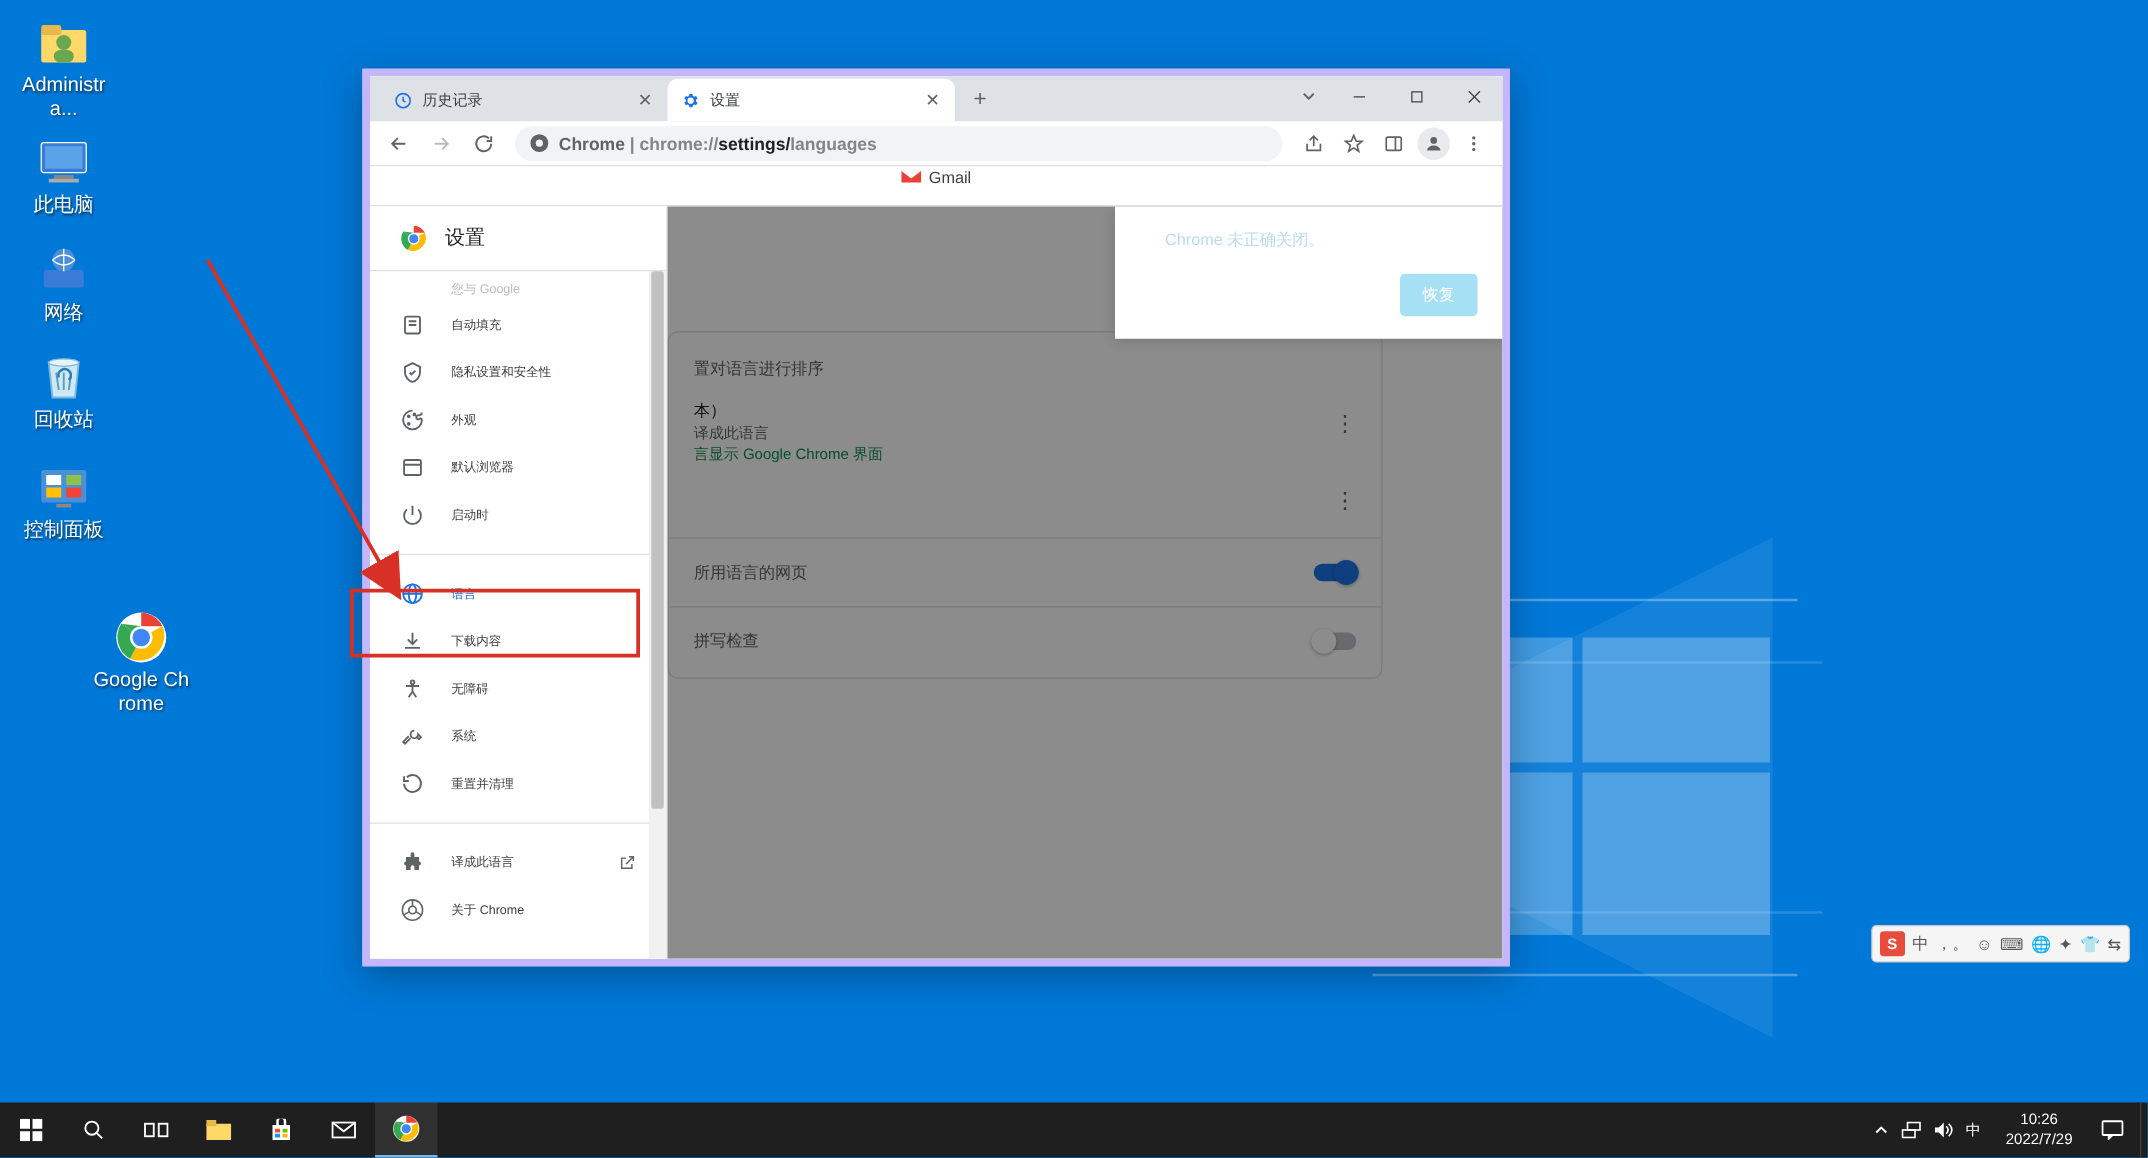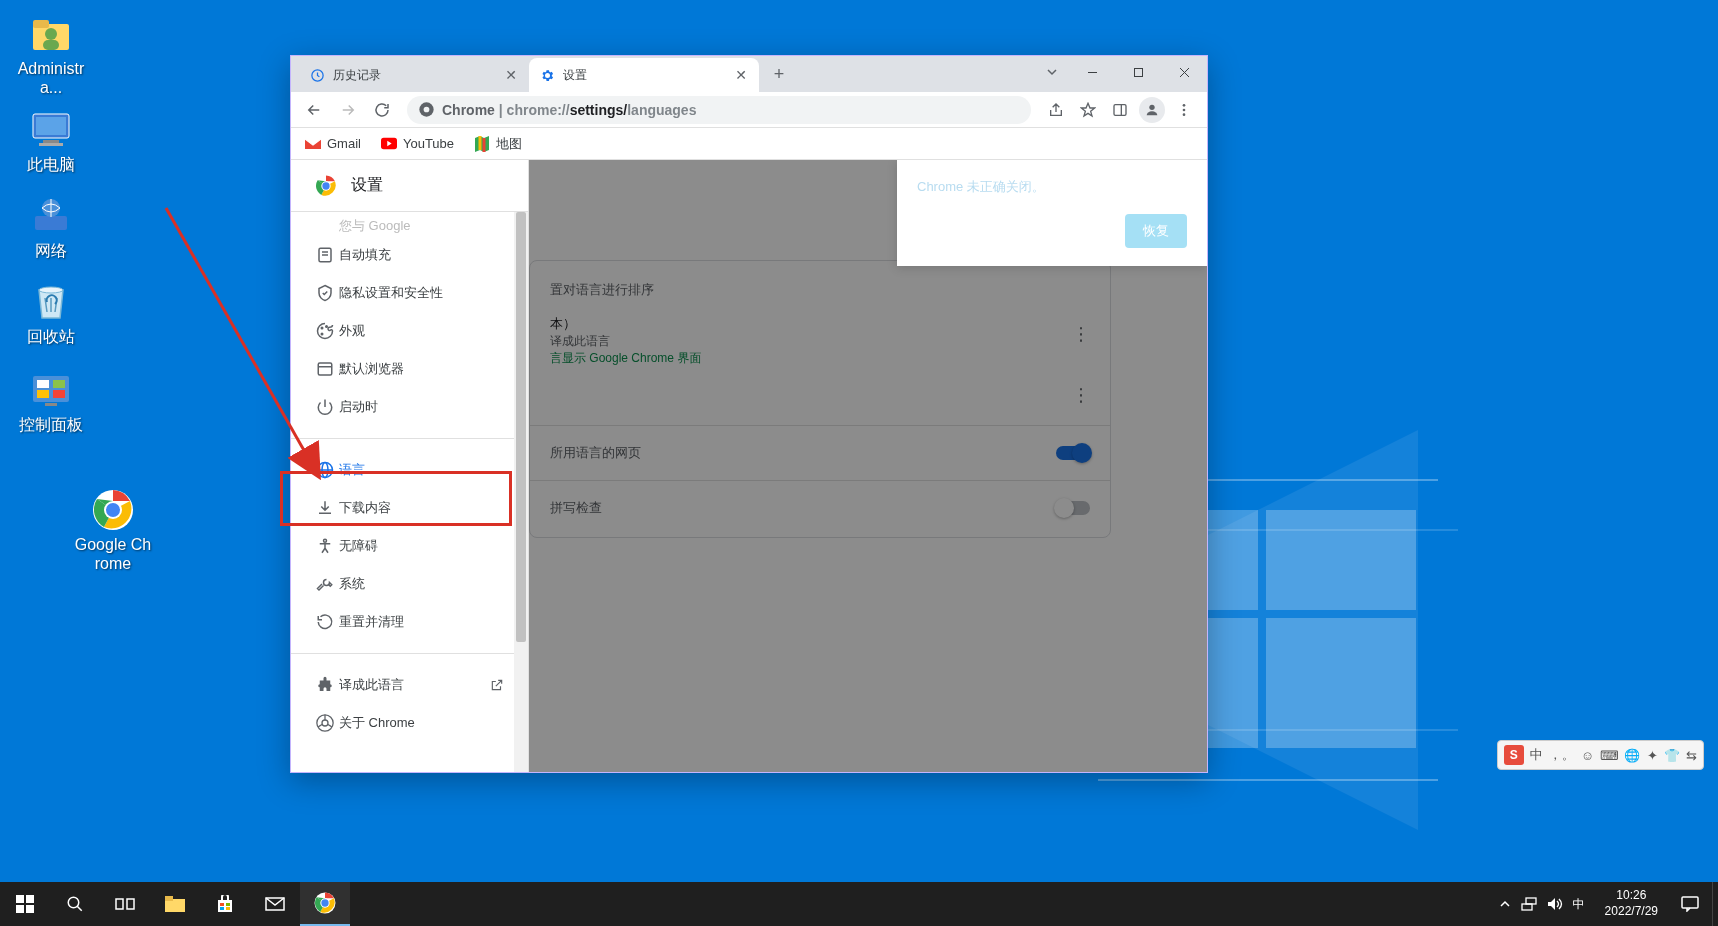--- a/index.html
+++ b/index.html
@@ -4,21 +4,21 @@
 <style>
 * { margin: 0; padding: 0; box-sizing: border-box; font-family: "Segoe UI", Arial, sans-serif; }
 body { width: 1718px; height: 926px; background: #0078d7; overflow: hidden; position: relative; }
 
 
 .desktop-icon { position: absolute; width: 78px; text-align: center; cursor: pointer; }
 .desktop-icon .ico { width: 44px; height: 44px; margin: 0 auto 3px; display: flex; align-items: center; justify-content: center; font-size: 34px; }
 .desktop-icon .lbl { color: #fff; font-size: 16px; text-shadow: 1px 1px 2px rgba(0,0,0,.6); line-height: 1.2; word-break: break-all; }
 
 
-.chrome-window { position: absolute; left: 290px; top: 55px; width: 918px; height: 718px; background: #fff; box-shadow: 0 8px 30px rgba(0,0,0,.3); display: flex; flex-direction: column; border: 1px solid #c4b5fd; }
+.chrome-window { position: absolute; left: 290px; top: 55px; width: 918px; height: 718px; background: #fff; box-shadow: 0 8px 30px rgba(0,0,0,.3); display: flex; flex-direction: column; border: 6px solid #c4b5fd; }
 
 
 .titlebar { height: 36px; background: #dee1e6; display: flex; align-items: flex-end; position: relative; }
 .tab { height: 34px; display: flex; align-items: center; padding: 0 10px; font-size: 12px; color: #3c4043; position: relative; min-width: 230px; border-top-left-radius: 8px; border-top-right-radius: 8px; }
 .tab.active { background: #fff; }
 .tab .tico { width: 16px; height: 16px; margin-right: 8px; display: flex; align-items: center; justify-content: center; font-size: 13px; }
 .tab .ttxt { flex: 1; }
 .tab .tclose { width: 16px; height: 16px; display: flex; align-items: center; justify-content: center; font-size: 14px; color: #5f6368; cursor: pointer; }
 .newtab { width: 28px; height: 28px; display: flex; align-items: center; justify-content: center; font-size: 18px; color: #5f6368; margin-left: 6px; cursor: pointer; align-self: center; }
 .winbtns { position: absolute; right: 0; top: 0; display: flex; }
@@ -32,32 +32,32 @@
 .omnibox { flex: 1; height: 28px; background: #f1f3f4; border-radius: 14px; display: flex; align-items: center; padding: 0 12px; font-size: 14px; color: #3c4043; margin: 0 6px; gap: 8px; font-weight: bold; }
 .omnibox .lock { color: #5f6368; font-size: 14px; }
 .omnibox .url-prefix { color: #5f6368; }
 .omnibox .url-main { color: #202124; }
 .omnibox .url-dim { color: #80868b; }
 .right-icons { display: flex; gap: 2px; }
 .right-icons .toolbtn { font-size: 15px; }
 .avatar-circle { width: 26px; height: 26px; border-radius: 50%; background: #e8eaed; display: flex; align-items: center; justify-content: center; color: #5f6368; font-size: 14px; }
 
 
-.bookmarks { height: 32px; display: flex; align-items: center; padding: 0 14px; gap: 20px; border-bottom: 1px solid #e0e0e0; font-size: 13px; color: #3c4043; }
+.bookmarks { height: 32px; display: flex; align-items: center; padding: 0 14px; gap: 20px; border-bottom: 1px solid #e0e0e0; font-size: 13px; color: #3c4043; flex-direction: column; }
 .bm { display: flex; align-items: center; gap: 6px; cursor: pointer; }
 .bm .bico { width: 16px; height: 16px; display: flex; align-items: center; justify-content: center; }
 
 
 .content { flex: 1; display: flex; position: relative; overflow: hidden; }
 
 
 .settings-side { width: 238px; background: #fff; border-right: 1px solid #e0e0e0; display: flex; flex-direction: column; position: relative; }
 .settings-header { height: 52px; display: flex; align-items: center; padding: 0 24px; gap: 14px; font-size: 16px; color: #202124; border-bottom: 1px solid #e0e0e0; }
 .settings-nav { flex: 1; overflow-y: auto; padding: 4px 0; }
-.nav-item { height: 38px; display: flex; align-items: center; padding: 0 24px; gap: 4px; font-size: 13px; color: #3c4043; cursor: pointer; }
+.nav-item { height: 38px; display: flex; align-items: center; padding: 0 24px; gap: 21px; font-size: 10px; color: #3c4043; cursor: pointer; }
 .nav-item .nico { width: 20px; height: 20px; display: flex; align-items: center; justify-content: center; color: #5f6368; font-size: 17px; }
 .nav-item.selected { color: #1a73e8; }
 .nav-item.selected .nico { color: #1a73e8; }
 .nav-item.cut { color: #bbb; padding-top: 0; height: 20px; }
 .nav-divider { height: 1px; background: #e0e0e0; margin: 12px 0; }
 .nav-item .ext-icon { margin-left: auto; color: #5f6368; font-size: 14px; }
 .side-scroll { position: absolute; right: 0; top: 52px; bottom: 0; width: 14px; background: #f1f1f1; }
 .side-thumb { position: absolute; left: 2px; width: 10px; top: 0; height: 430px; background: #c1c1c1; border-radius: 2px; }
 
 
@@ -67,21 +67,21 @@
 .lang-row { padding: 8px 20px; font-size: 13px; color: #5f6368; display: flex; align-items: center; justify-content: space-between; }
 .lang-row .green { color: #0d904f; font-size: 12px; }
 .lang-row .dots { color: #5f6368; cursor: pointer; font-size: 18px; }
 .toggle { width: 34px; height: 14px; background: #1a73e8; border-radius: 7px; position: relative; }
 .toggle::after { content: ""; position: absolute; right: -2px; top: -3px; width: 20px; height: 20px; background: #1a73e8; border-radius: 50%; box-shadow: 0 1px 3px rgba(0,0,0,.3); }
 .toggle.off { background: #bdc1c6; }
 .toggle.off::after { left: -2px; right: auto; background: #fff; }
 
 
 .restore-pop { position: absolute; right: 0; top: 0; width: 310px; background: #fff; box-shadow: 0 2px 10px rgba(0,0,0,.15); padding: 18px 20px; z-index: 10; }
-.restore-pop .msg { font-size: 13px; color: #b8dcf0; margin-bottom: 18px; }
+.restore-pop .msg { font-size: 13px; color: #b8dcf0; margin-bottom: 18px; margin-left: 20px; }
 .restore-pop .btn-row { text-align: right; }
 .restore-btn { background: #a5e0f5; color: #fff; border: none; padding: 8px 18px; font-size: 13px; border-radius: 4px; cursor: pointer; }
 
 
 .red-box { position: absolute; border: 3px solid #d93025; pointer-events: none; }
 .red-arrow { position: absolute; pointer-events: none; }
 
 
 .taskbar { position: absolute; left: 0; right: 0; bottom: 0; height: 44px; background: #1f1f1f; display: flex; align-items: center; }
 .task-left { display: flex; align-items: center; height: 100%; }

